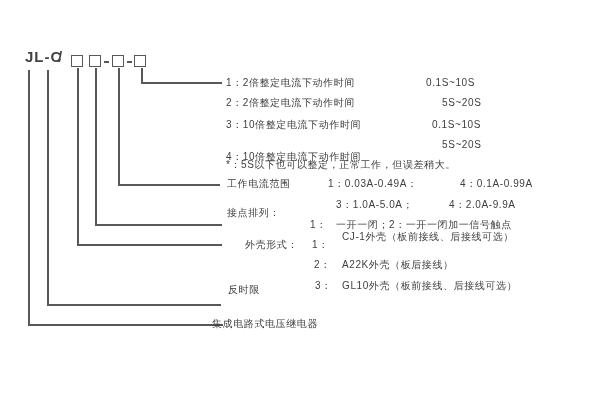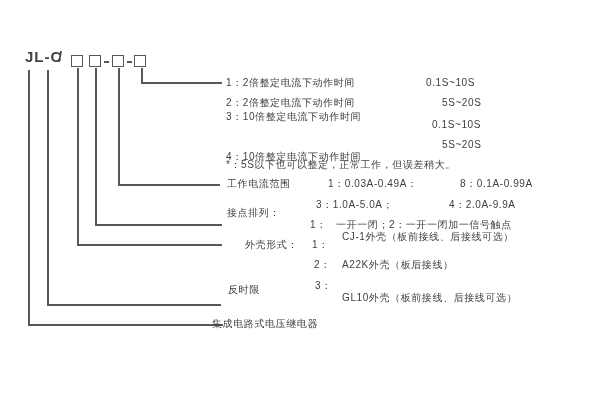--- a/index.html
+++ b/index.html
@@ -39,39 +39,39 @@
 <div class="ln hln" style="left:118px;top:184px;width:102px"></div>
 <div class="ln hln" style="left:95px;top:224px;width:127px"></div>
 <div class="ln hln" style="left:77px;top:244px;width:145px"></div>
 <div class="ln hln" style="left:47px;top:304px;width:174px"></div>
 <div class="ln hln" style="left:28px;top:324px;width:195px"></div>
 
 <span class="t" style="left:226px;top:76px">1：2倍整定电流下动作时间</span>
 <span class="t" style="left:426px;top:76px">0.1S~10S</span>
 <span class="t" style="left:226px;top:96px">2：2倍整定电流下动作时间</span>
 <span class="t" style="left:442px;top:96px">5S~20S</span>
-<span class="t" style="left:226px;top:110px">3：10倍整定电流下动作时间</span>
+<span class="t" style="left:226px;top:118px">3：10倍整定电流下动作时间</span>
 <span class="t" style="left:432px;top:118px">0.1S~10S</span>
 <span class="t" style="left:226px;top:150px">4：10倍整定电流下动作时间</span>
 <span class="t" style="left:442px;top:138px">5S~20S</span>
 <span class="t" style="left:226px;top:158px">*：5S以下也可以整定，正常工作，但误差稍大。</span>
 
 <span class="t" style="left:227px;top:177px">工作电流范围</span>
 <span class="t" style="left:328px;top:177px">1：0.03A-0.49A：</span>
-<span class="t" style="left:460px;top:177px">8：0.1A-0.99A</span>
-<span class="t" style="left:316px;top:198px">3：1.0A-5.0A；</span>
+<span class="t" style="left:460px;top:177px">4：0.1A-0.99A</span>
+<span class="t" style="left:336px;top:198px">3：1.0A-5.0A；</span>
 <span class="t" style="left:449px;top:198px">4：2.0A-9.9A</span>
 
 <span class="t" style="left:227px;top:206px">接点排列：</span>
 <span class="t" style="left:310px;top:218px">1：</span>
 <span class="t" style="left:336px;top:218px">一开一闭；2：一开一闭加一信号触点</span>
 
 <span class="t" style="left:245px;top:238px">外壳形式：</span>
 <span class="t" style="left:312px;top:238px">1：</span>
 <span class="t" style="left:342px;top:230px">CJ-1外壳（板前接线、后接线可选）</span>
 <span class="t" style="left:314px;top:258px">2：</span>
 <span class="t" style="left:342px;top:258px">A22K外壳（板后接线）</span>
 <span class="t" style="left:315px;top:279px">3：</span>
-<span class="t" style="left:342px;top:291px">GL10外壳（板前接线、后接线可选）</span>
+<span class="t" style="left:342px;top:279px">GL10外壳（板前接线、后接线可选）</span>
 
 <span class="t" style="left:228px;top:283px">反时限</span>
 
 <span class="t" style="left:212px;top:317px">集成电路式电压继电器</span>
 
 </body></html>

